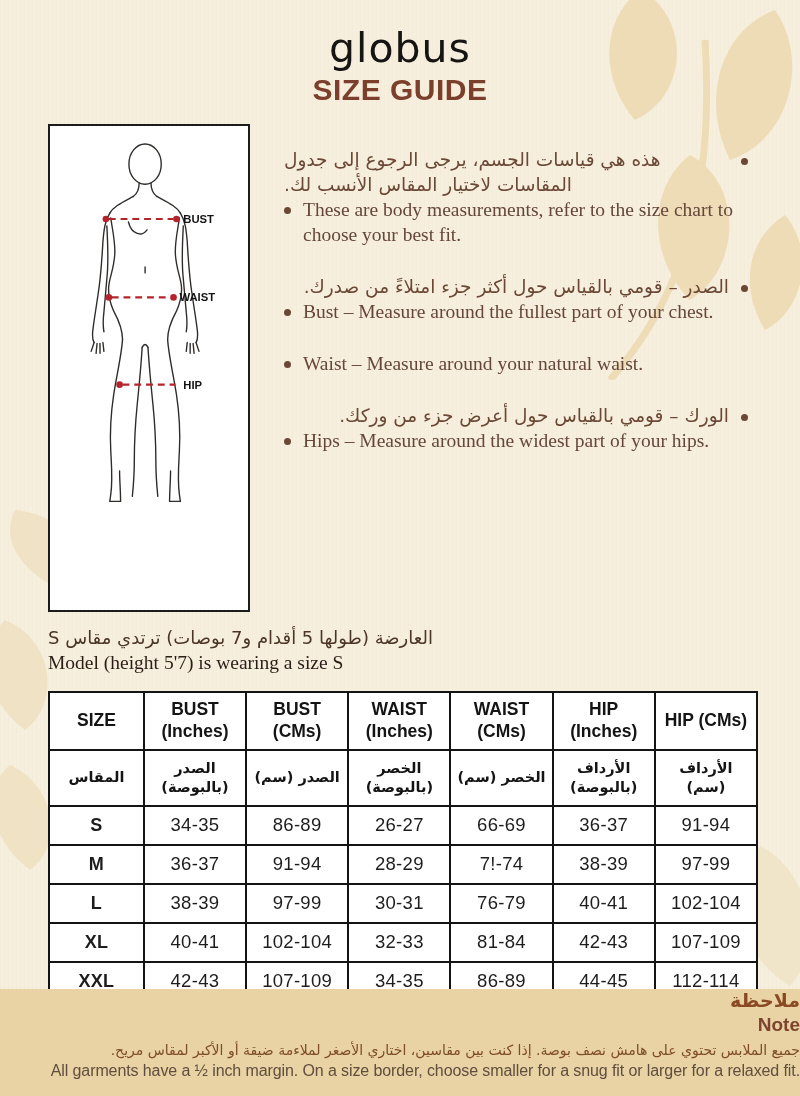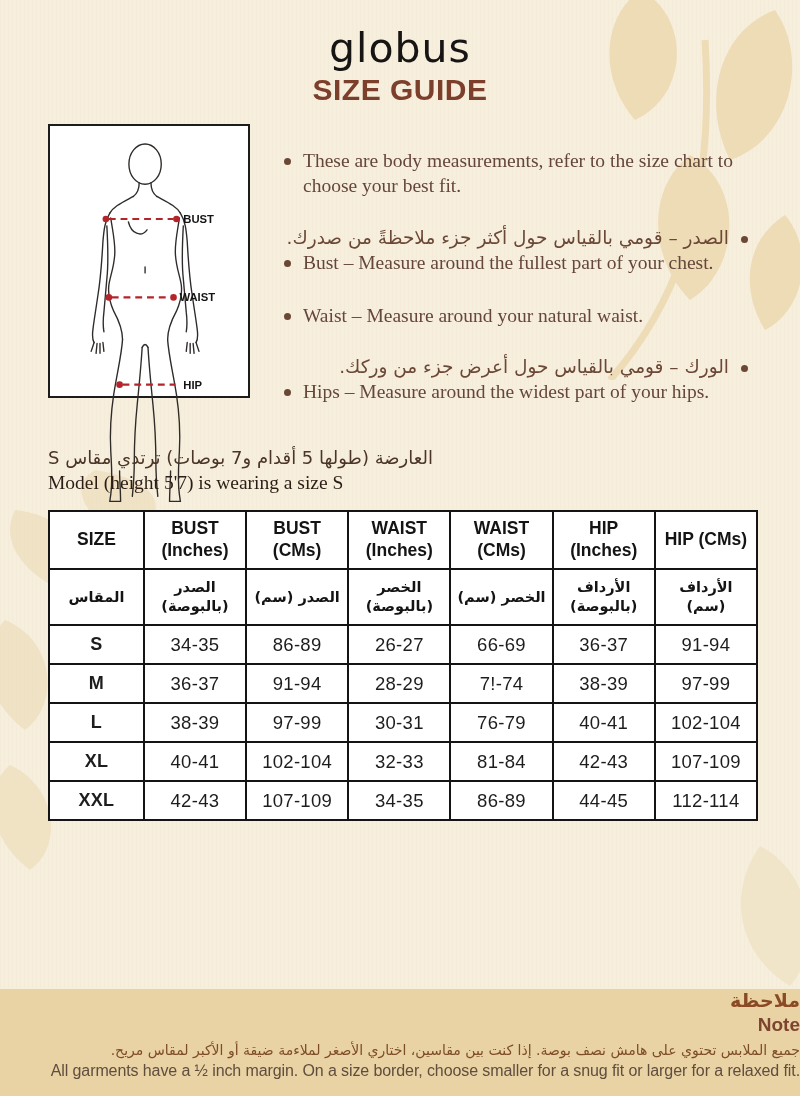--- a/index.html
+++ b/index.html
@@ -20,21 +20,21 @@
     font-family:"DejaVu Sans", sans-serif;
     font-size:41px;font-weight:400;letter-spacing:1px;color:#171513;line-height:1.1;
   }
   .title{
     font-family:"Liberation Sans", sans-serif;
     font-size:30px;font-weight:800;letter-spacing:0.5px;color:#7c3f2b;margin-top:2px;text-align:center;
   }
   
   .content{position:relative;display:flex;margin:17px 0 0 48px;z-index:2;}
   .figure-box{
-    width:202px;height:274px;background:#ffffff;border:2px solid #1c1c1c;
+    width:202px;height:488px;background:#ffffff;border:2px solid #1c1c1c;
     box-sizing:border-box;flex:0 0 auto;
   }
   .bullets{flex:1 1 auto;margin-left:34px;margin-right:52px;padding-top:24px;}
   .bgroup{margin-bottom:27px;}
   .b{display:flex;align-items:flex-start;}
   .b .dot{
     flex:0 0 auto;width:7px;height:7px;border-radius:50%;background:#6b4836;
     margin-top:10px;
   }
   .b.ar{direction:rtl;}
@@ -187,30 +187,34 @@
           <text x="136" y="97">BUST</text>
           <text x="132" y="177">WAIST</text>
           <text x="136" y="266">HIP</text>
         </g>
       </svg>
     </div>
 
     <div class="bullets">
 
       <div class="bgroup">
+        <div class="b ar wrapleft">
+          <span class="dot"></span>
+          <div class="txt">هذه هي قياسات الجسم، يرجى الرجوع إلى جدول المقاسات لاختيار المقاس الأنسب لك.</div>
+        </div>
         <div class="b en">
           <span class="dot"></span>
           <div class="txt">These are body measurements, refer to the size chart to choose your best fit.</div>
         </div>
       </div>
 
       <div class="bgroup">
         <div class="b ar">
           <span class="dot"></span>
-          <div class="txt">الصدر – قومي بالقياس حول أكثر جزء ملاحظةً من صدرك.</div>
+          <div class="txt">الصدر – قومي بالقياس حول أكثر جزء امتلاءً من صدرك.</div>
         </div>
         <div class="b en">
           <span class="dot"></span>
           <div class="txt">Bust – Measure around the fullest part of your chest.</div>
         </div>
       </div>
 
       <div class="bgroup">
         <div class="b en">
           <span class="dot"></span>

